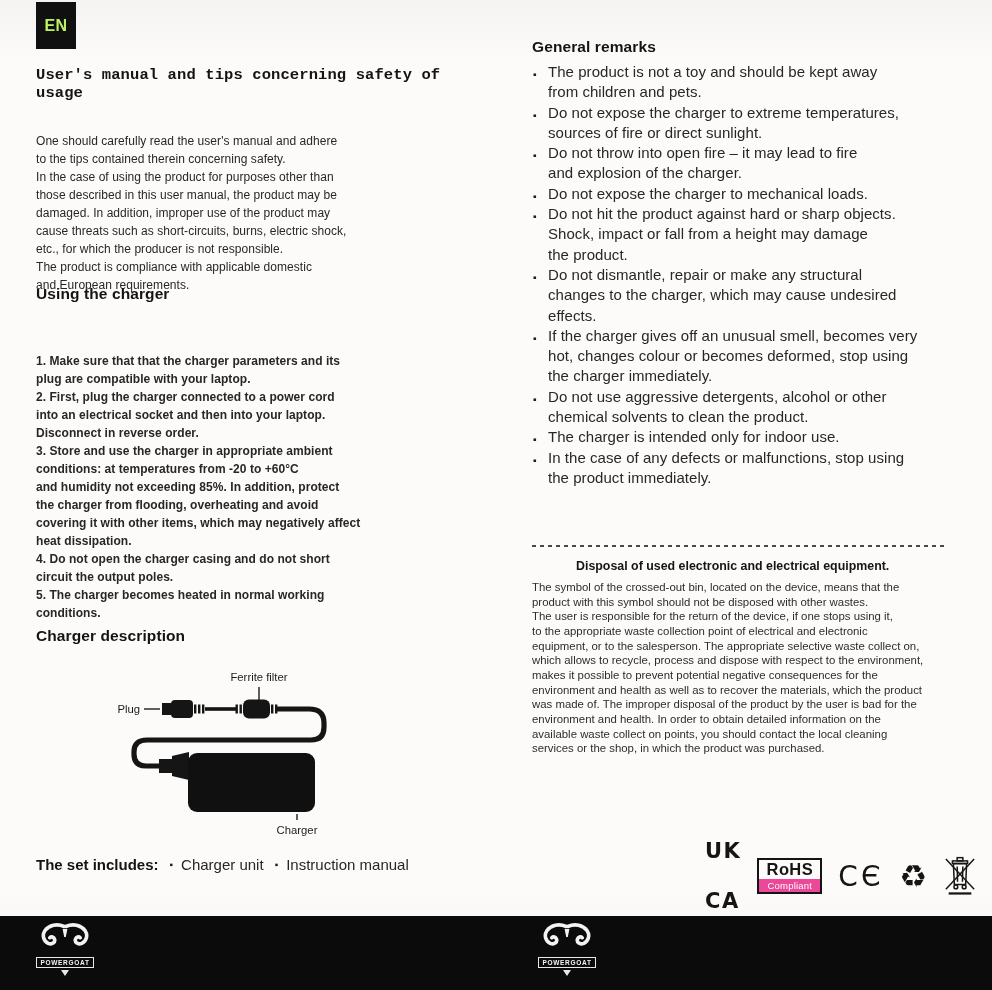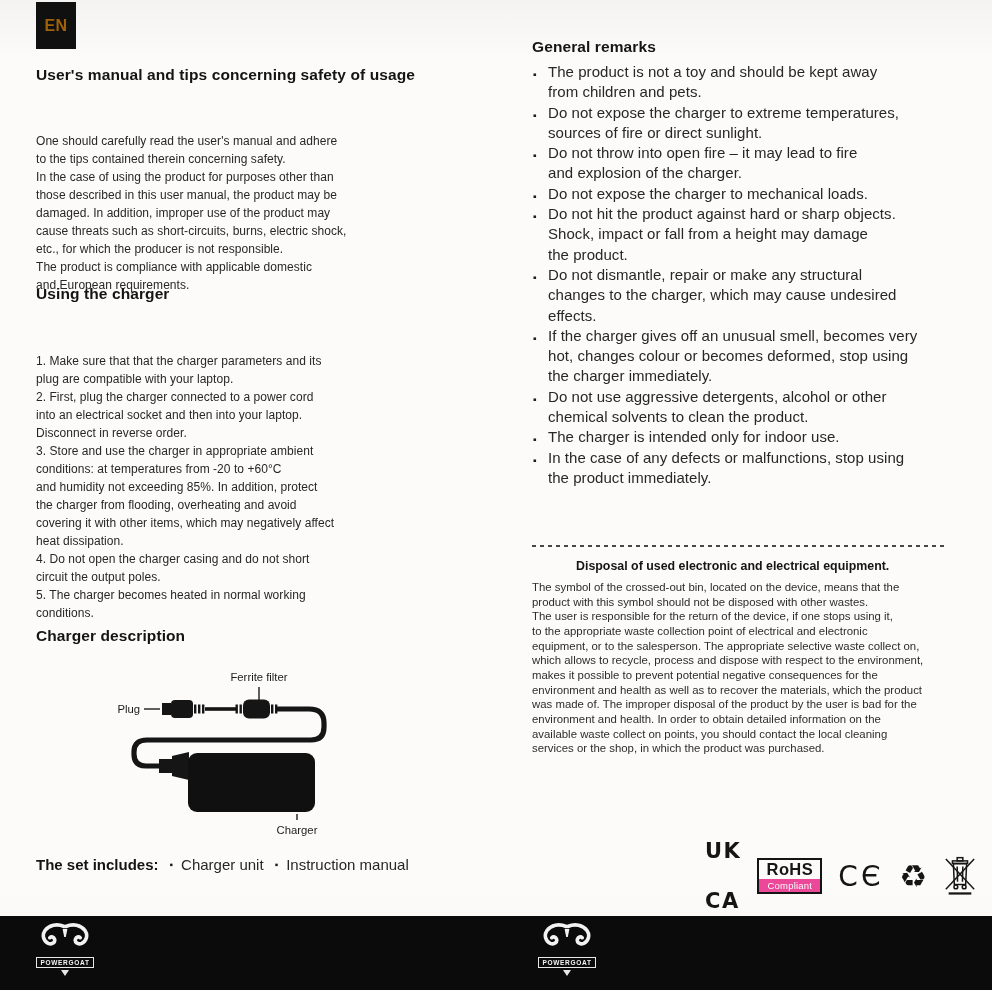--- a/index.html
+++ b/index.html
@@ -4,21 +4,21 @@
 <style>
   * { margin:0; padding:0; box-sizing:border-box; }
   body { font-family:"Liberation Sans","DejaVu Sans",sans-serif; background:#e9e8e6; }
   .page {
     position:relative; width:992px; height:990px; overflow:hidden;
     background:linear-gradient(180deg,#f4f3f1 0%, #fcfbfa 6%, #fcfbfa 90%, #f3f2f0 100%);
     color:#242424;
   }
   .en-badge {
     position:absolute; left:36px; top:2px; width:40px; height:47px;
-    background:#101010; color:#a16207; font-weight:700; font-size:16px;
+    background:#101010; color:#bef264; font-weight:700; font-size:16px;
     display:flex; align-items:center; justify-content:center; letter-spacing:.5px;
   }
   .col { position:absolute; }
   .col-left  { left:36px; top:0; width:440px; }
   .col-right { left:532px; top:0; width:436px; }
   .abs { position:absolute; left:0; }
   .h  { font-weight:700; font-size:15.5px; color:#141414; letter-spacing:.1px; }
   .body { font-size:12px; line-height:18px; color:#272727; letter-spacing:.05px;margin-top:40px; }
   .pre { white-space:pre-line; }
   
@@ -62,35 +62,35 @@
   svg text { font-family:"Liberation Sans","DejaVu Sans",sans-serif; }
 </style>
 </head>
 <body>
 
 <div class="page">
 
   <div class="en-badge">EN</div>
 
   <section class="col col-left">
-    <div class="abs h" style="top:66px;">User's manual and tips concerning safety of usage</div>
+    <div class="abs h" style="top:66px;font-family:Liberation Mono, monospace;">User's manual and tips concerning safety of usage</div>
 
     <div class="abs body pre" style="top:92px;">One should carefully read the user's manual and adhere
 to the tips contained therein concerning safety.
 In the case of using the product for purposes other than
 those described in this user manual, the product may be
 damaged. In addition, improper use of the product may
 cause threats such as short-circuits, burns, electric shock,
 etc., for which the producer is not responsible.
 The product is compliance with applicable domestic
 and European requirements.</div>
 
     <div class="abs h" style="top:285px;">Using the charger</div>
 
-    <div class="abs body pre" style="top:312px;">1. Make sure that that the charger parameters and its
+    <div class="abs body pre" style="top:312px;font-weight:bold;">1. Make sure that that the charger parameters and its
 plug are compatible with your laptop.
 2. First, plug the charger connected to a power cord
 into an electrical socket and then into your laptop.
 Disconnect in reverse order.
 3. Store and use the charger in appropriate ambient
 conditions: at temperatures from -20 to +60°C
 and humidity not exceeding 85%. In addition, protect
 the charger from flooding, overheating and avoid
 covering it with other items, which may negatively affect
 heat dissipation.

